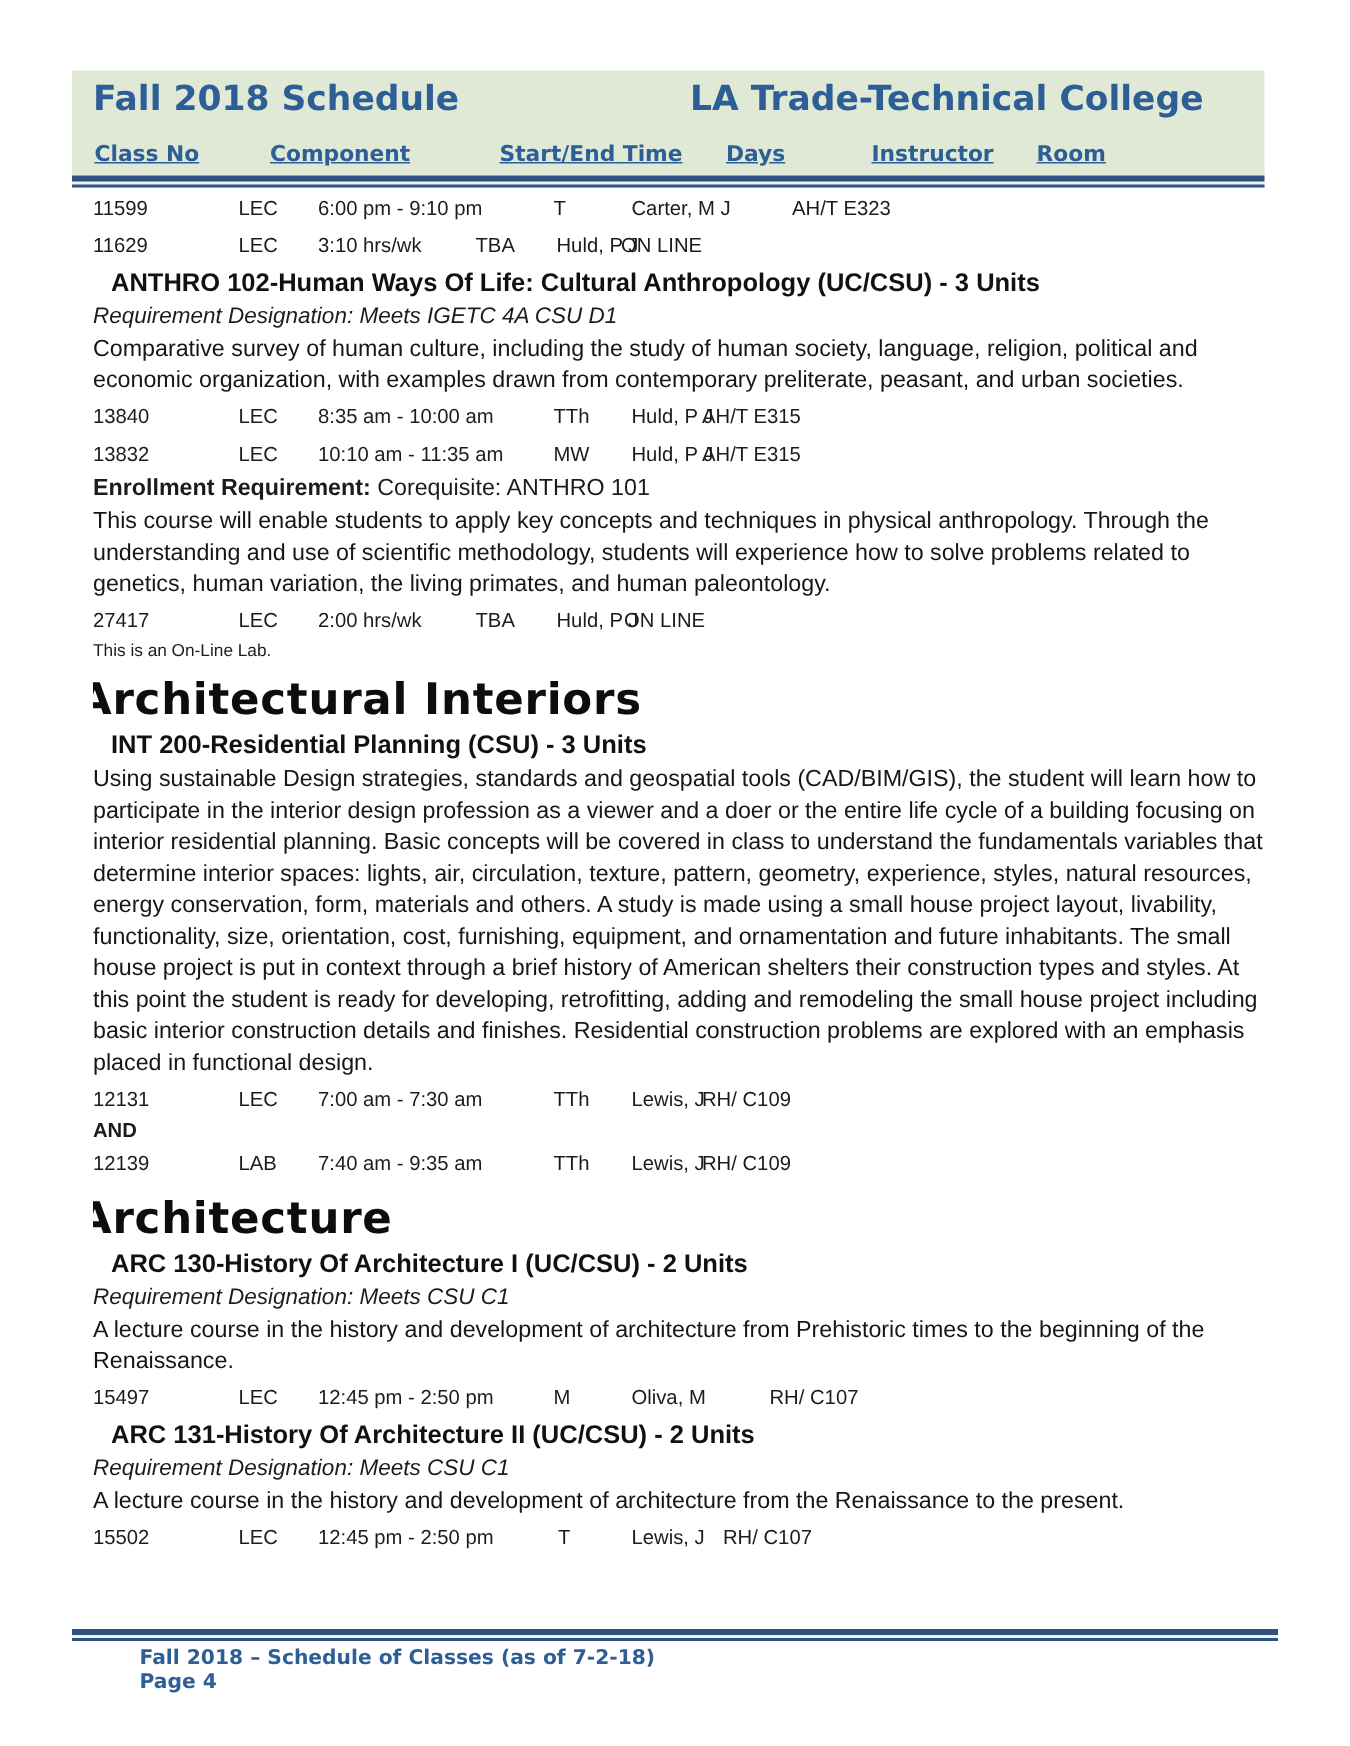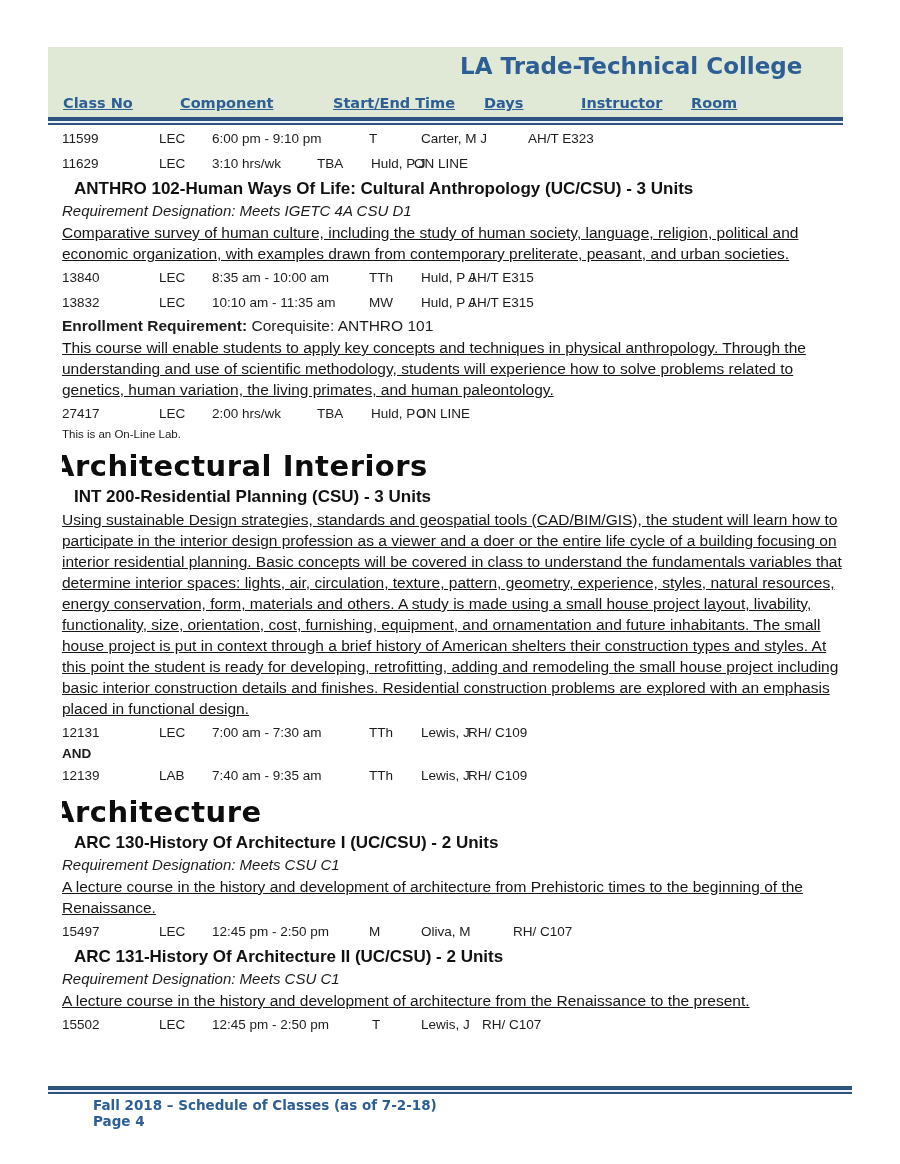--- a/index.html
+++ b/index.html
@@ -58,21 +58,21 @@
   .course-title{
     font-size:17px;font-weight:bold;line-height:21px;
     margin:2px 0 2px 12px;color:#111;
   }
   .requirement{
     font-size:15px;font-style:italic;line-height:19px;margin:0 0 2px 0;
   }
   .enrollment{font-size:15.5px;line-height:21px;margin:0;}
   .enrollment .enr-label{font-weight:bold;}
   .description{
-    font-size:15.5px;line-height:21px;margin:1px 0 1px 0;color:#161616;text-decoration:underline;
+    font-size:15.5px;line-height:21px;margin:1px 0 1px 0;color:#161616;
   }
   .note{font-size:11.5px;line-height:16px;margin:0;}
   .section-heading{
     font-family:"DejaVu Sans",sans-serif;
     font-size:29px;font-weight:600;line-height:36px;
     margin:6px 0 2px -10px;color:#0d0d0d;letter-spacing:0.5px;
   }
   .and-label{font-size:13.5px;font-weight:bold;line-height:18px;height:18px;}
   
   .footer{position:absolute;top:1086px;left:48px;width:804px;}
@@ -82,20 +82,21 @@
     font-family:"DejaVu Sans",sans-serif;
     font-size:13.5px;font-weight:bold;color:var(--blue);flex-direction:column;
   }
 </style>
 </head>
 <body>
 
 <div class="page">
 
   <div class="band">
+    <div class="band-title-left">Fall 2018 Schedule</div>
     <div class="band-title-right">LA Trade-Technical College</div>
     <div class="band-columns" id="columns">
         <span class="band-col" style="left: 15px;">Class No</span>
         <span class="band-col" style="left: 132px;">Component</span>
         <span class="band-col" style="left: 285px;">Start/End Time</span>
         <span class="band-col" style="left: 436px;">Days</span>
         <span class="band-col" style="left: 533px;">Instructor</span>
         <span class="band-col" style="left: 643px;">Room</span>
       </div>
   </div>

